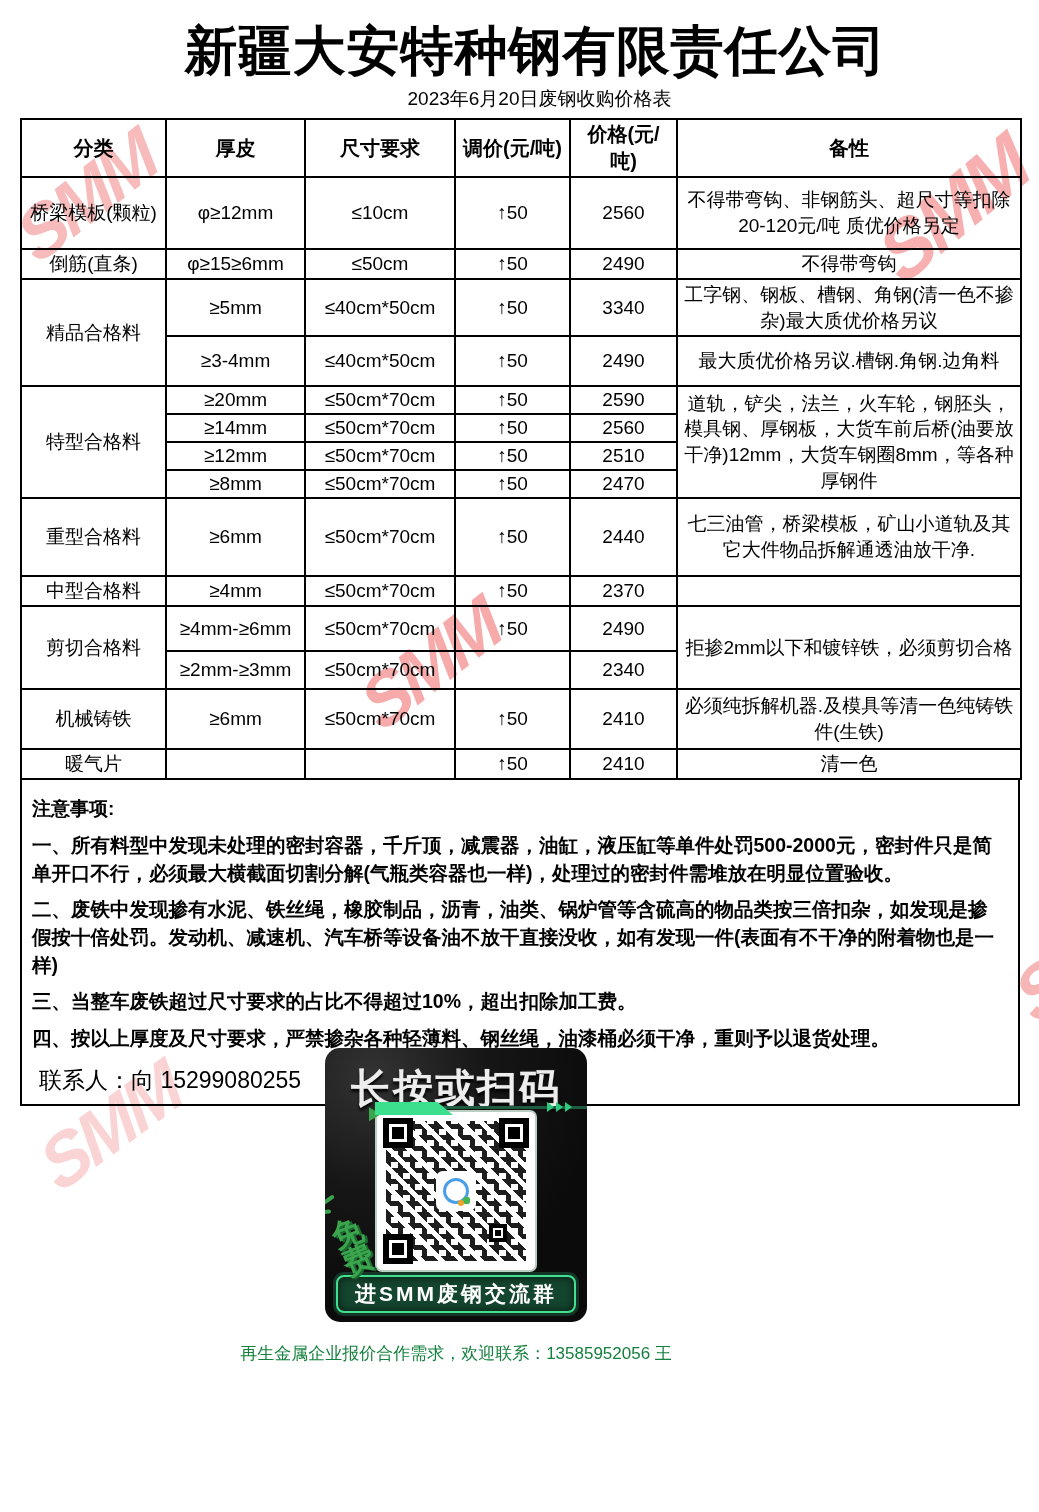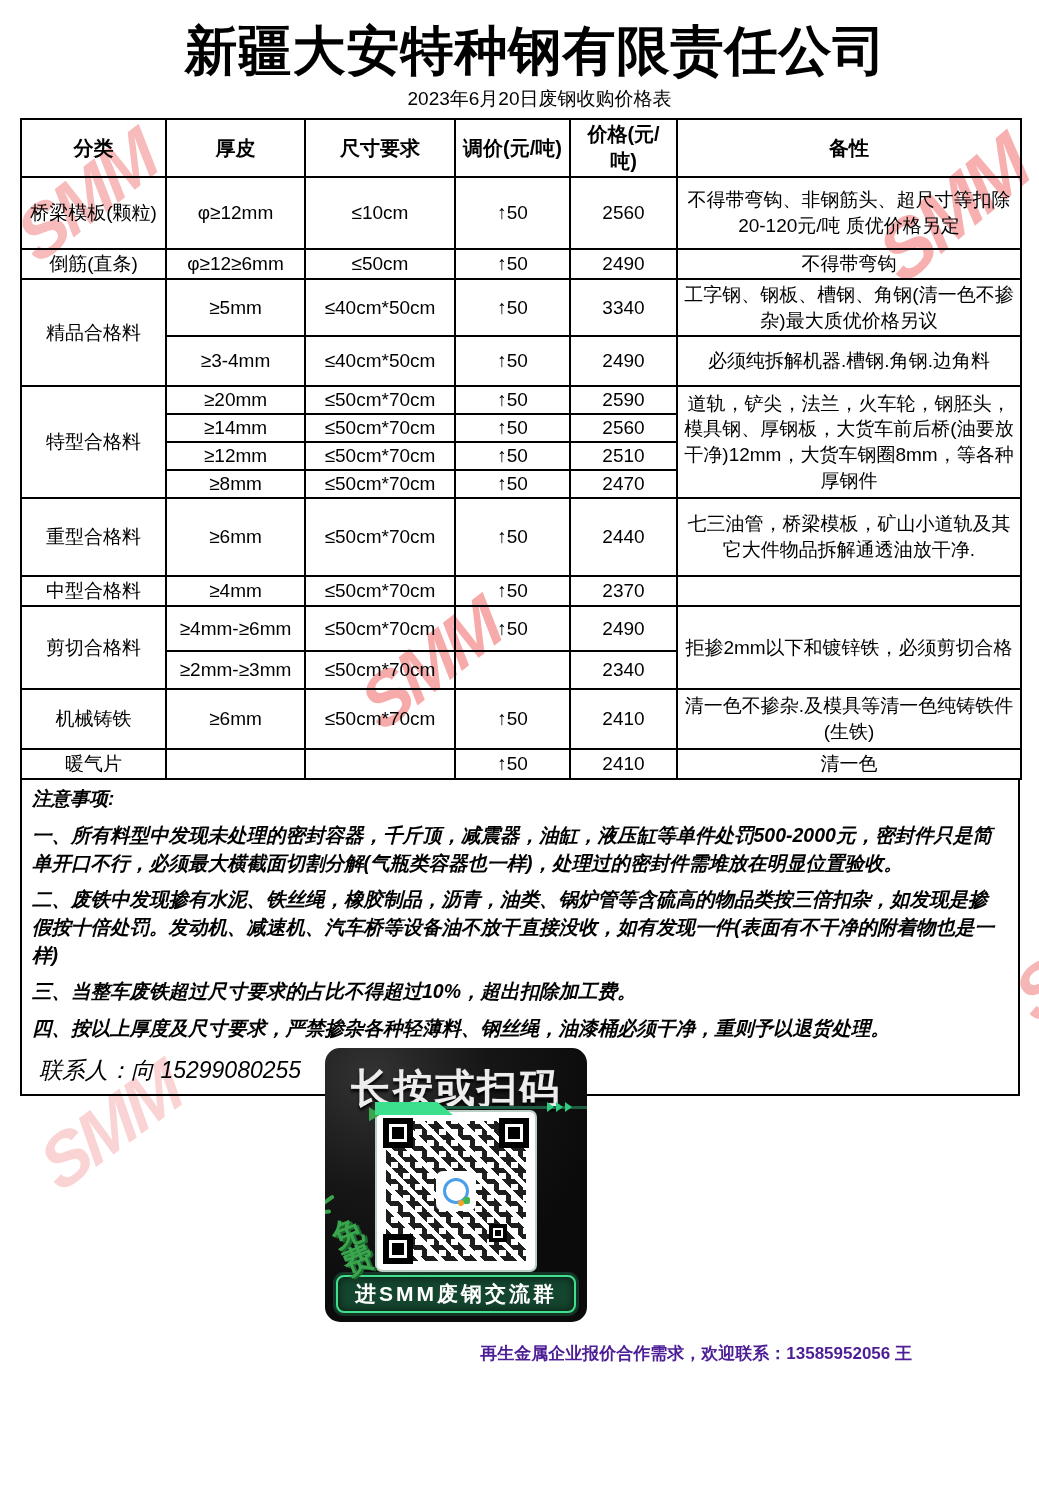--- a/index.html
+++ b/index.html
@@ -33,21 +33,21 @@
   table.price{border-collapse:collapse; width:1000px; table-layout:fixed; background:transparent;}
   table.price th, table.price td{
     border:2px solid #000; padding:1px 4px; text-align:center; vertical-align:middle;
     font-size:19px; overflow:hidden;
   }
   table.price th{font-weight:700; font-size:20px;}
   td.remark{text-align:left; font-size:18.5px; line-height:1.35; padding:2px 7px;}
   td.remark.center{text-align:center;}
   
   .notes{
-    border:2px solid #000; border-top:0; padding:4px 12px 8px 10px; background:transparent;font-style:italic;
+    border:2px solid #000; border-top:0; padding:14px 12px 8px 10px; background:transparent;
   }
   .notes-title{font-size:19px; font-weight:700; margin:2px 0 10px 0;}
   .note{font-size:19.5px; font-weight:700; line-height:1.42; margin:0 0 9px 0;}
   .contact{font-size:23px; font-weight:400; padding-left:7px; margin-top:12px;}
   
   .qr-banner{
     position:absolute; left:325px; top:1048px; width:262px; height:274px; z-index:3;
     background:radial-gradient(circle at 18% 10%, #333 0%, #161616 35%, #0b0b0b 70%);
     border-radius:15px; overflow:hidden;
   }
@@ -105,22 +105,22 @@
   .tick2{left:-8px; top:162px; transform:rotate(-5deg);}
   
   .group-pill{
     position:absolute; left:50%; bottom:9px; transform:translateX(-50%);
     padding:3px 17px; background:#14452e; border:2px solid #40e08e; border-radius:8px;
     color:#fff; font-weight:700; font-size:21px; letter-spacing:3px; white-space:nowrap;
     box-shadow:inset 0 0 8px rgba(0,0,0,.65), 0 0 0 3px rgba(30,90,60,.55);
   }
   
   .footer-contact{
-    position:absolute; top:1342px; left:0; width:912px; text-align:right;
-    font-size:17px; color:#4c1d95; z-index:2;font-weight:bold;
+    position:absolute; top:1342px; left:0; width:912px; text-align:center;
+    font-size:17px; color:#15803d; z-index:2;
   }
 </style>
 </head>
 <body>
 
 <div class="page">
 
   <div class="wm wm1">SMM</div>
   <div class="wm wm2">SMM</div>
   <div class="wm wm3">SMM</div>
@@ -152,40 +152,40 @@
       <tr style="height:72px">
         <td>桥梁模板(颗粒)</td>
         <td>φ≥12mm</td>
         <td>≤10cm</td>
         <td>↑50</td>
         <td>2560</td>
         <td class="remark">不得带弯钩、非钢筋头、超尺寸等扣除20-120元/吨 质优价格另定</td>
       </tr>
       <tr style="height:28px">
         <td>倒筋(直条)</td>
-        <td>φ≥12≥6mm</td>
+        <td>φ≥15≥6mm</td>
         <td>≤50cm</td>
         <td>↑50</td>
         <td>2490</td>
         <td class="remark center">不得带弯钩</td>
       </tr>
       <tr style="height:57px">
         <td rowspan="2">精品合格料</td>
         <td>≥5mm</td>
         <td>≤40cm*50cm</td>
         <td>↑50</td>
         <td>3340</td>
         <td class="remark">工字钢、钢板、槽钢、角钢(清一色不掺杂)最大质优价格另议</td>
       </tr>
       <tr style="height:50px">
         <td>≥3-4mm</td>
         <td>≤40cm*50cm</td>
         <td>↑50</td>
         <td>2490</td>
-        <td class="remark">必须纯拆解机器.槽钢.角钢.边角料</td>
+        <td class="remark">最大质优价格另议.槽钢.角钢.边角料</td>
       </tr>
       <tr style="height:28px">
         <td rowspan="4">特型合格料</td>
         <td>≥20mm</td>
         <td>≤50cm*70cm</td>
         <td>↑50</td>
         <td>2590</td>
         <td class="remark" rowspan="4">道轨，铲尖，法兰，火车轮，钢胚头，模具钢、厚钢板，大货车前后桥(油要放干净)12mm，大货车钢圈8mm，等各种厚钢件</td>
       </tr>
       <tr style="height:28px">
@@ -235,21 +235,21 @@
         <td>≤50cm*70cm</td>
         <td></td>
         <td>2340</td>
       </tr>
       <tr style="height:60px">
         <td>机械铸铁</td>
         <td>≥6mm</td>
         <td>≤50cm*70cm</td>
         <td>↑50</td>
         <td>2410</td>
-        <td class="remark">清一色不掺杂.及模具等清一色纯铸铁件(生铁)</td>
+        <td class="remark">必须纯拆解机器.及模具等清一色纯铸铁件(生铁)</td>
       </tr>
       <tr style="height:28px">
         <td>暖气片</td>
         <td></td>
         <td></td>
         <td>↑50</td>
         <td>2410</td>
         <td class="remark">清一色</td>
       </tr>
     </tbody>

